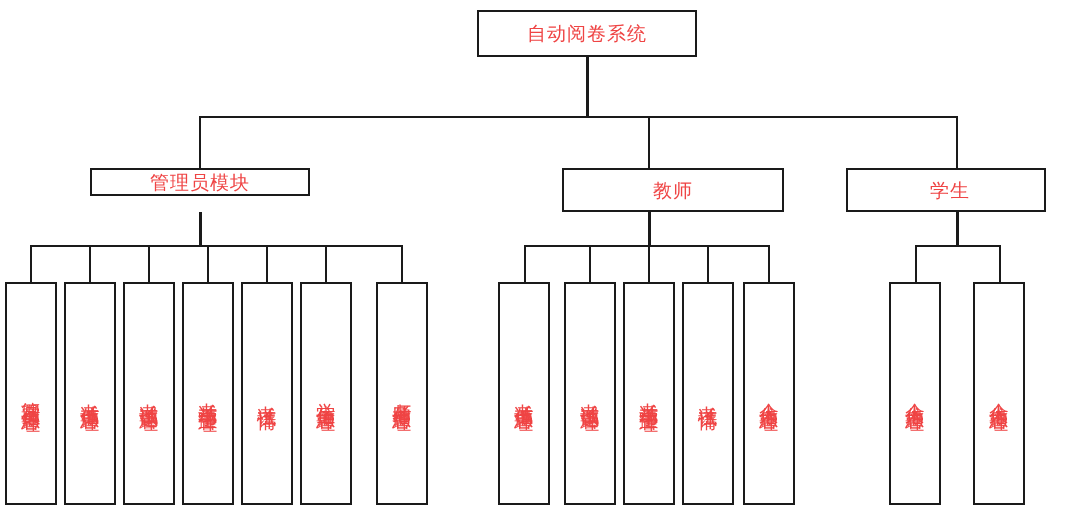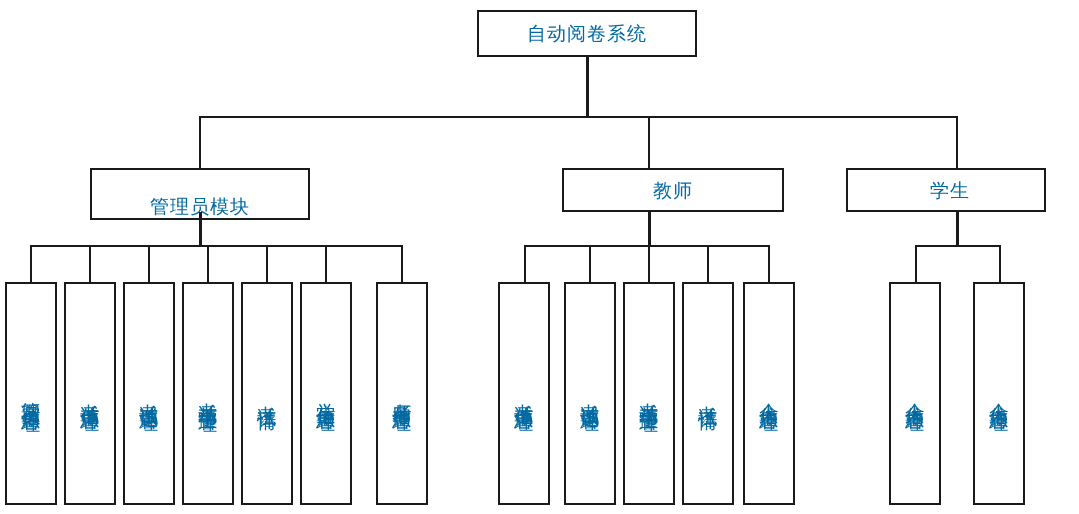--- a/index.html
+++ b/index.html
@@ -21,21 +21,21 @@
   }
   .node {
     position: absolute;
     box-sizing: border-box;
     background: #ffffff;
     border: 2px solid #1a1a1a;
     display: flex;
     align-items: center;
     justify-content: center;
     text-align: center;
-    color: #0369a1;
+    color: #ef4444;
   }
   .node-root,
   .node-branch {
     font-size: 19px;
     letter-spacing: 1px;
     line-height: 1.2;
   }
   .node-leaf {
     writing-mode: vertical-rl;
     text-orientation: upright;
@@ -67,21 +67,21 @@
   <div class="node node-root" style="left:477px; top:10px; width:220px; height:47px;">
     <span>自动阅卷系统</span>
   </div>
 
   <div class="conn conn-thick-v" style="left:586px; top:57px; width:3px; height:60px;"></div>
   <div class="conn conn-h" style="left:199px; top:116px; width:759px; height:2px;"></div>
   <div class="conn conn-v" style="left:199px; top:116px; width:2px; height:52px;"></div>
   <div class="conn conn-v" style="left:648px; top:116px; width:2px; height:52px;"></div>
   <div class="conn conn-v" style="left:956px; top:116px; width:2px; height:52px;"></div>
 
-  <div class="node node-branch" style="left:90px; top:168px; width:220px; height:52px;align-items:flex-end;">
+  <div class="node node-branch" style="left:90px; top:168px; width:220px; height:28px;">
     <span>管理员模块</span>
   </div>
 
   <div class="node node-branch" style="left:562px; top:168px; width:222px; height:44px;">
     <span>教师</span>
   </div>
 
   <div class="node node-branch" style="left:846px; top:168px; width:200px; height:44px;padding-left:8px;">
     <span>学生</span>
   </div>

